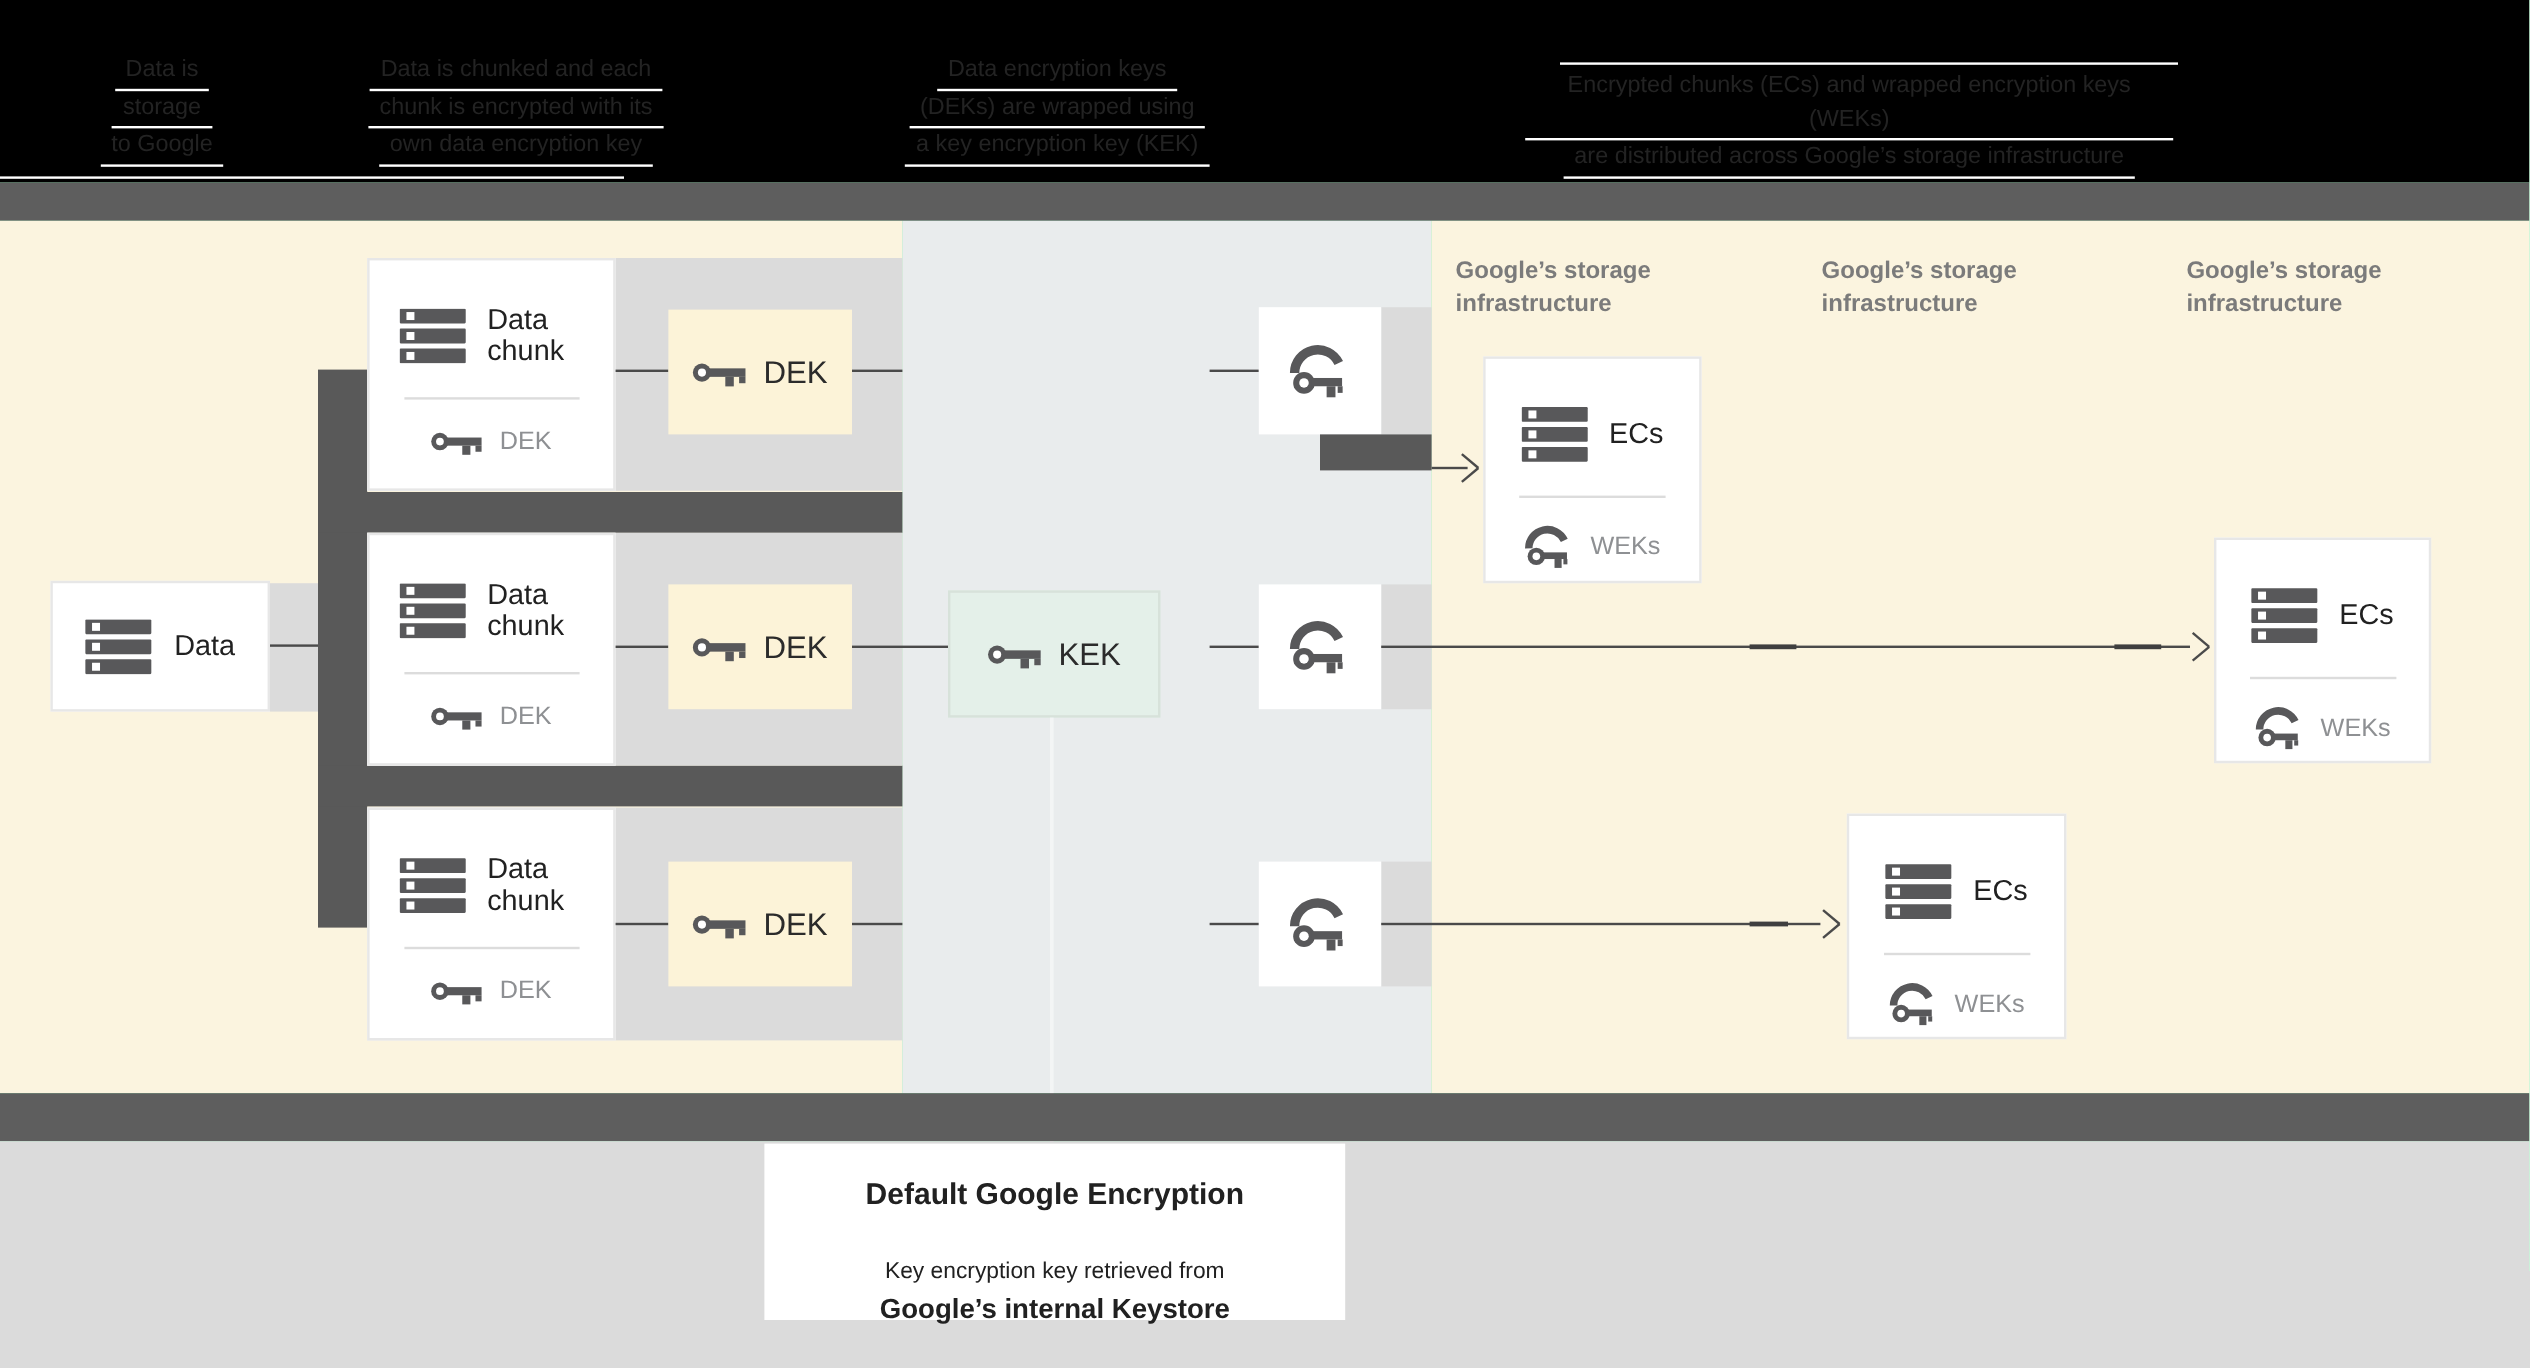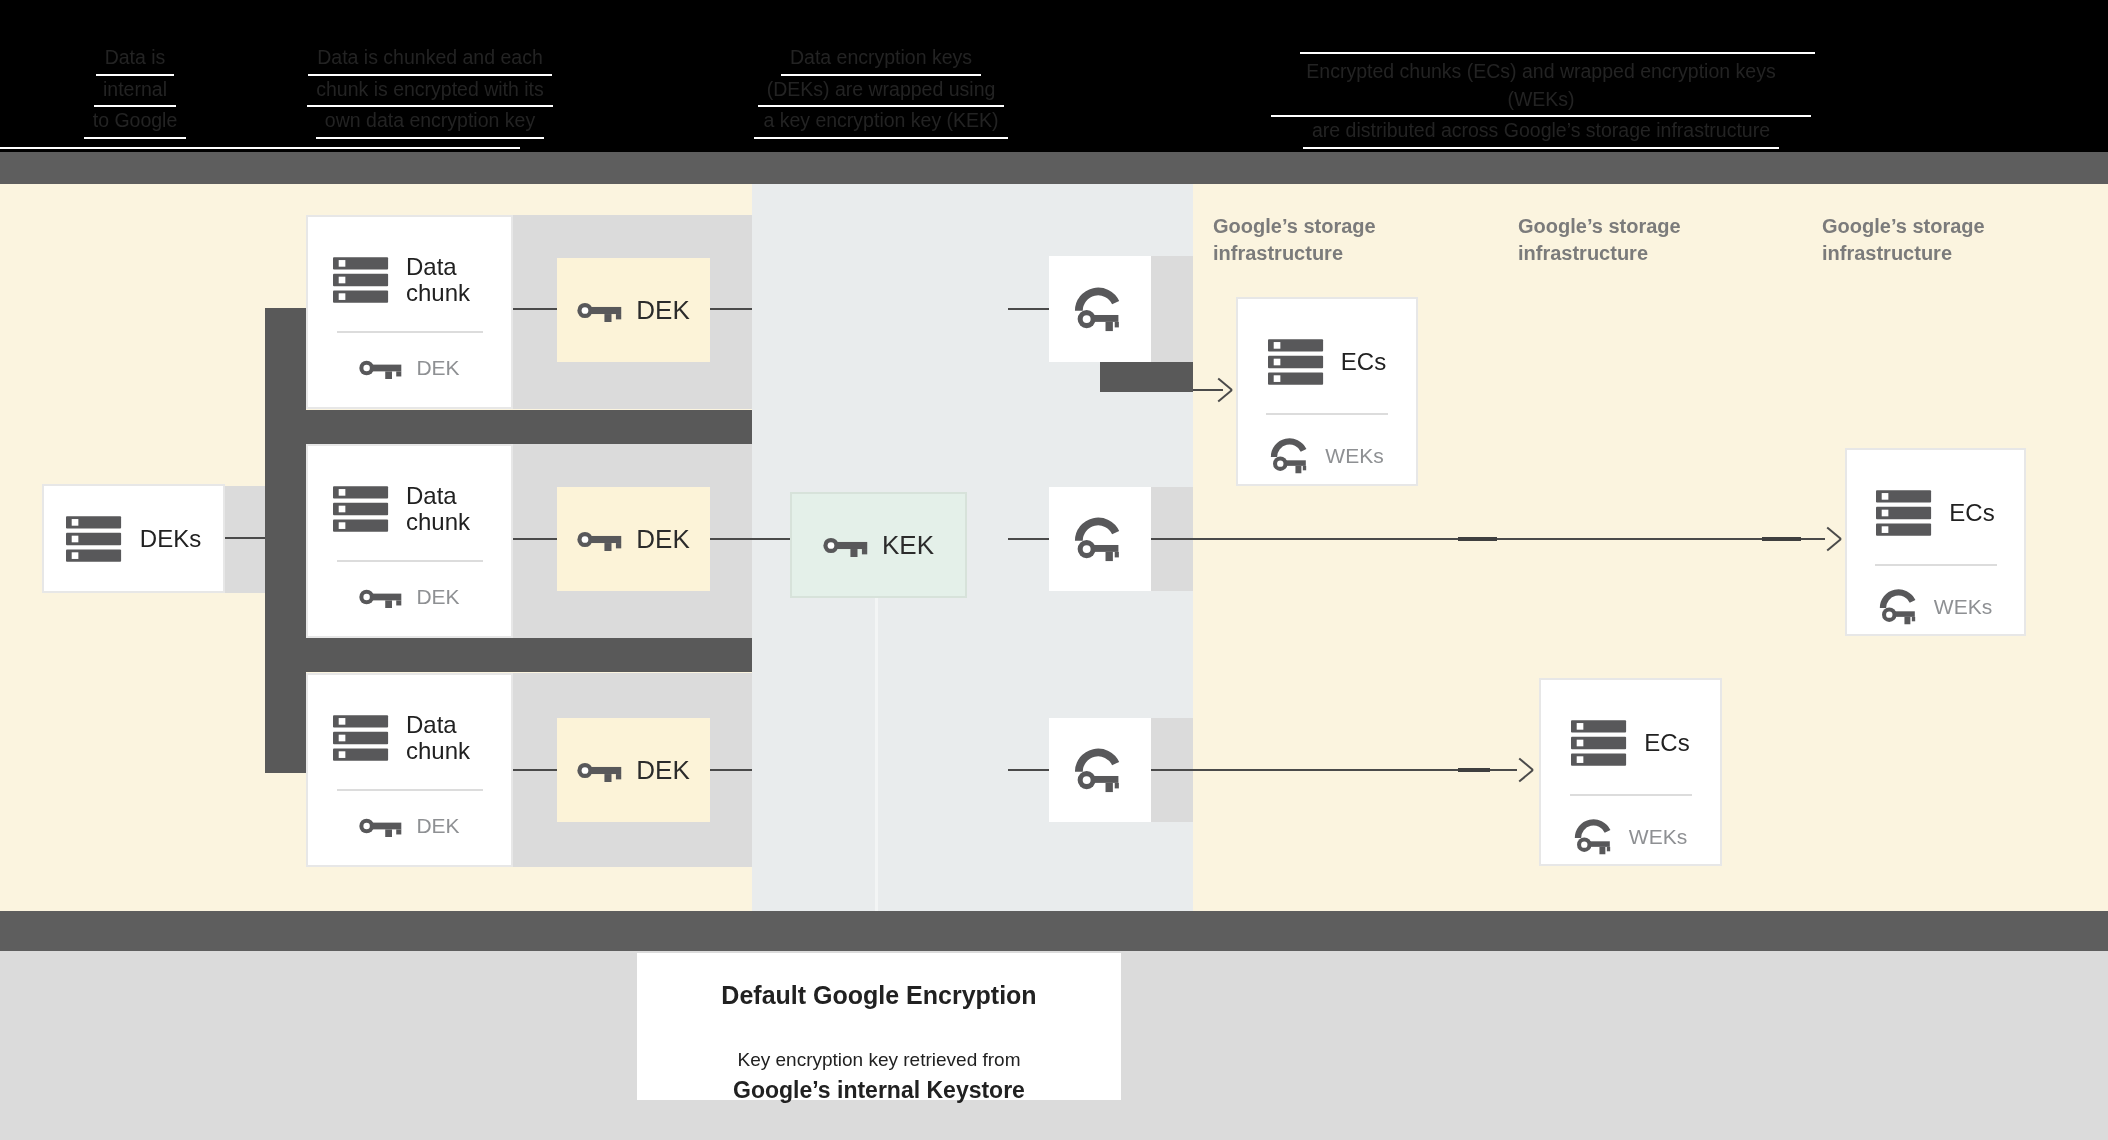--- a/index.html
+++ b/index.html
@@ -64,21 +64,21 @@
   svg{display:block;}
 </style>
 </head>
 <body>
 
 <div id="stage">
 
   <div class="abs hdr">
     <div class="hcol" style="left:35px;top:44px;width:200px;">
       <div class="hline"><span>Data is</span></div>
-      <div class="hline"><span>internal</span></div>
+      <div class="hline"><span>storage</span></div>
       <div class="hline"><span>to Google</span></div>
     </div>
     <div class="hcol" style="left:285px;top:44px;width:290px;">
       <div class="hline"><span>Data is chunked and each</span></div>
       <div class="hline"><span>chunk is encrypted with its</span></div>
       <div class="hline"><span>own data encryption key</span></div>
     </div>
     <div class="hcol" style="left:722px;top:44px;width:318px;">
       <div class="hline"><span>Data encryption keys</span></div>
       <div class="hline"><span>(DEKs) are wrapped using</span></div>
@@ -112,21 +112,21 @@
       <rect x="0" y="17.5" width="58" height="13" rx="1"></rect>
       <rect x="0" y="35" width="58" height="13" rx="1"></rect>
     </g>
     <g fill="#ffffff">
       <rect x="6" y="3" width="7" height="7"></rect>
       <rect x="6" y="20.5" width="7" height="7"></rect>
       <rect x="6" y="38" width="7" height="7"></rect>
     </g>
   </svg>
       </span>
-    <span class="card-title">DEKs</span>
+    <span class="card-title">Data</span>
   </div>
 
   <div class="abs darkbar" style="left:265px;top:308px;width:41px;height:465px;"></div>
   <div class="abs darkbar" style="left:265px;top:410px;width:487px;height:34px;"></div>
   <div class="abs darkbar" style="left:265px;top:638px;width:487px;height:34px;"></div>
 
   <div class="abs band" style="left:306px;top:215px;width:446px;height:194px;"></div>
   <div class="abs band" style="left:306px;top:444px;width:446px;height:194px;"></div>
   <div class="abs band" style="left:306px;top:673px;width:446px;height:194px;"></div>
 

